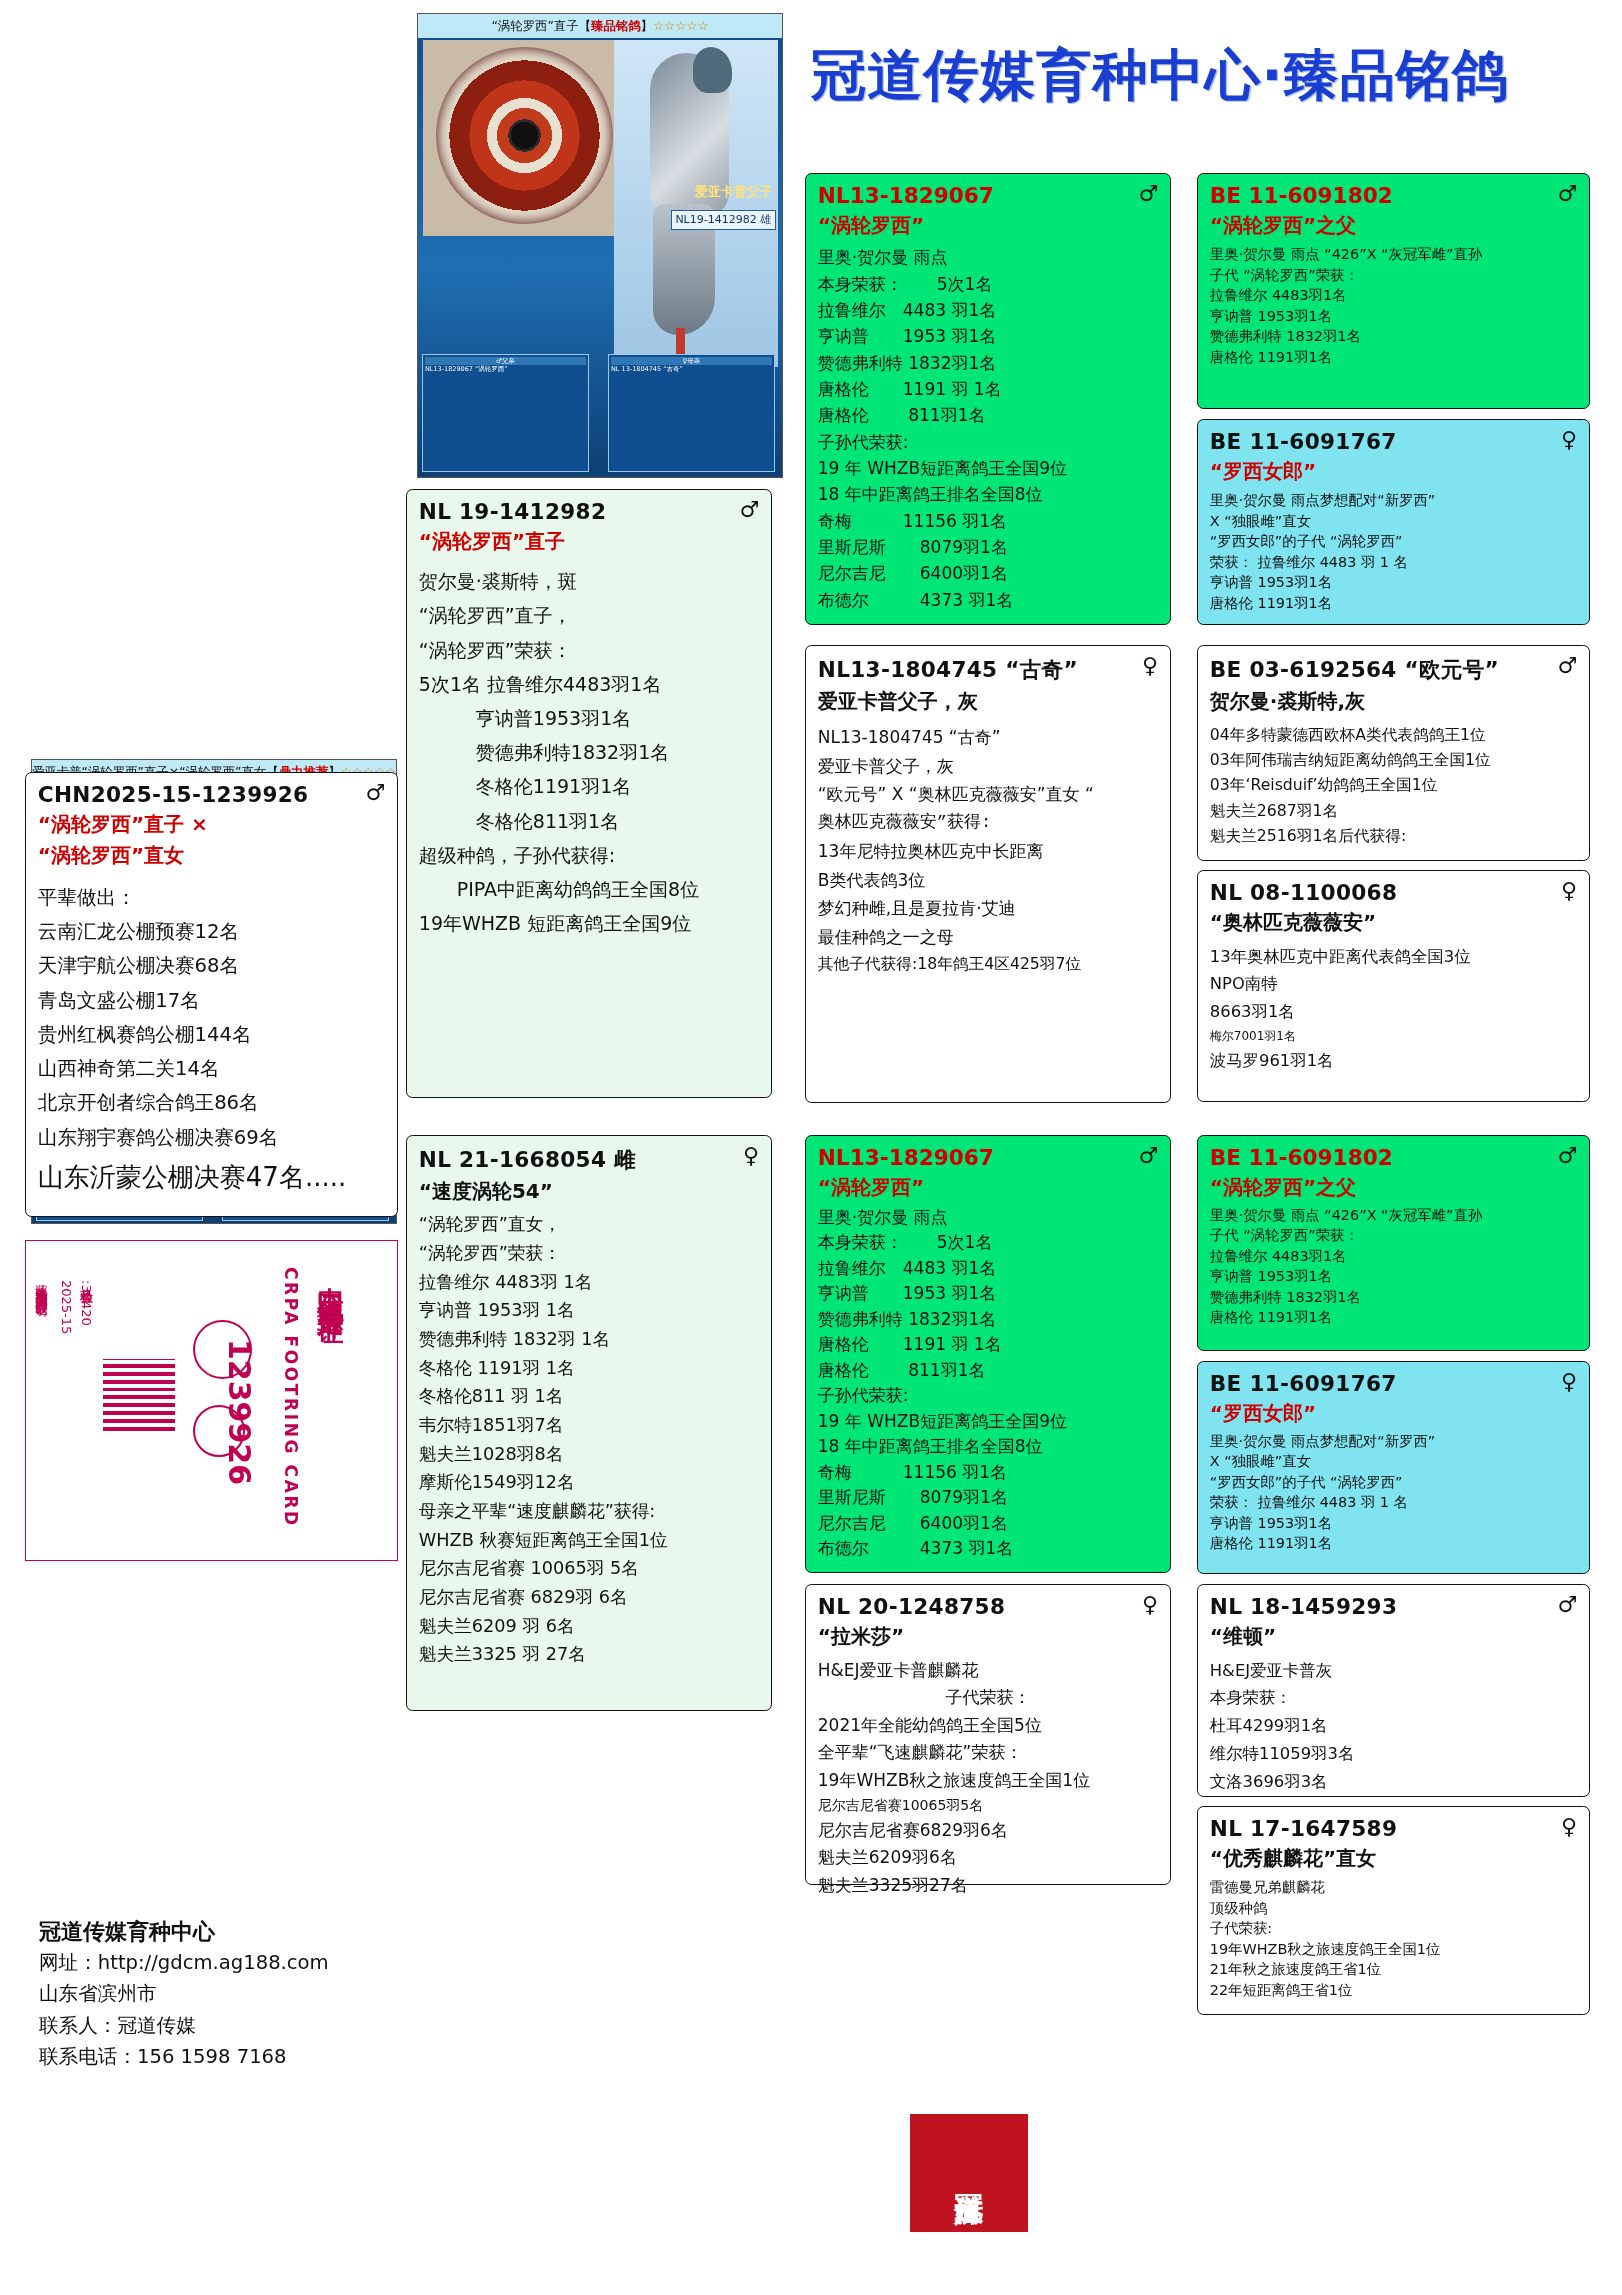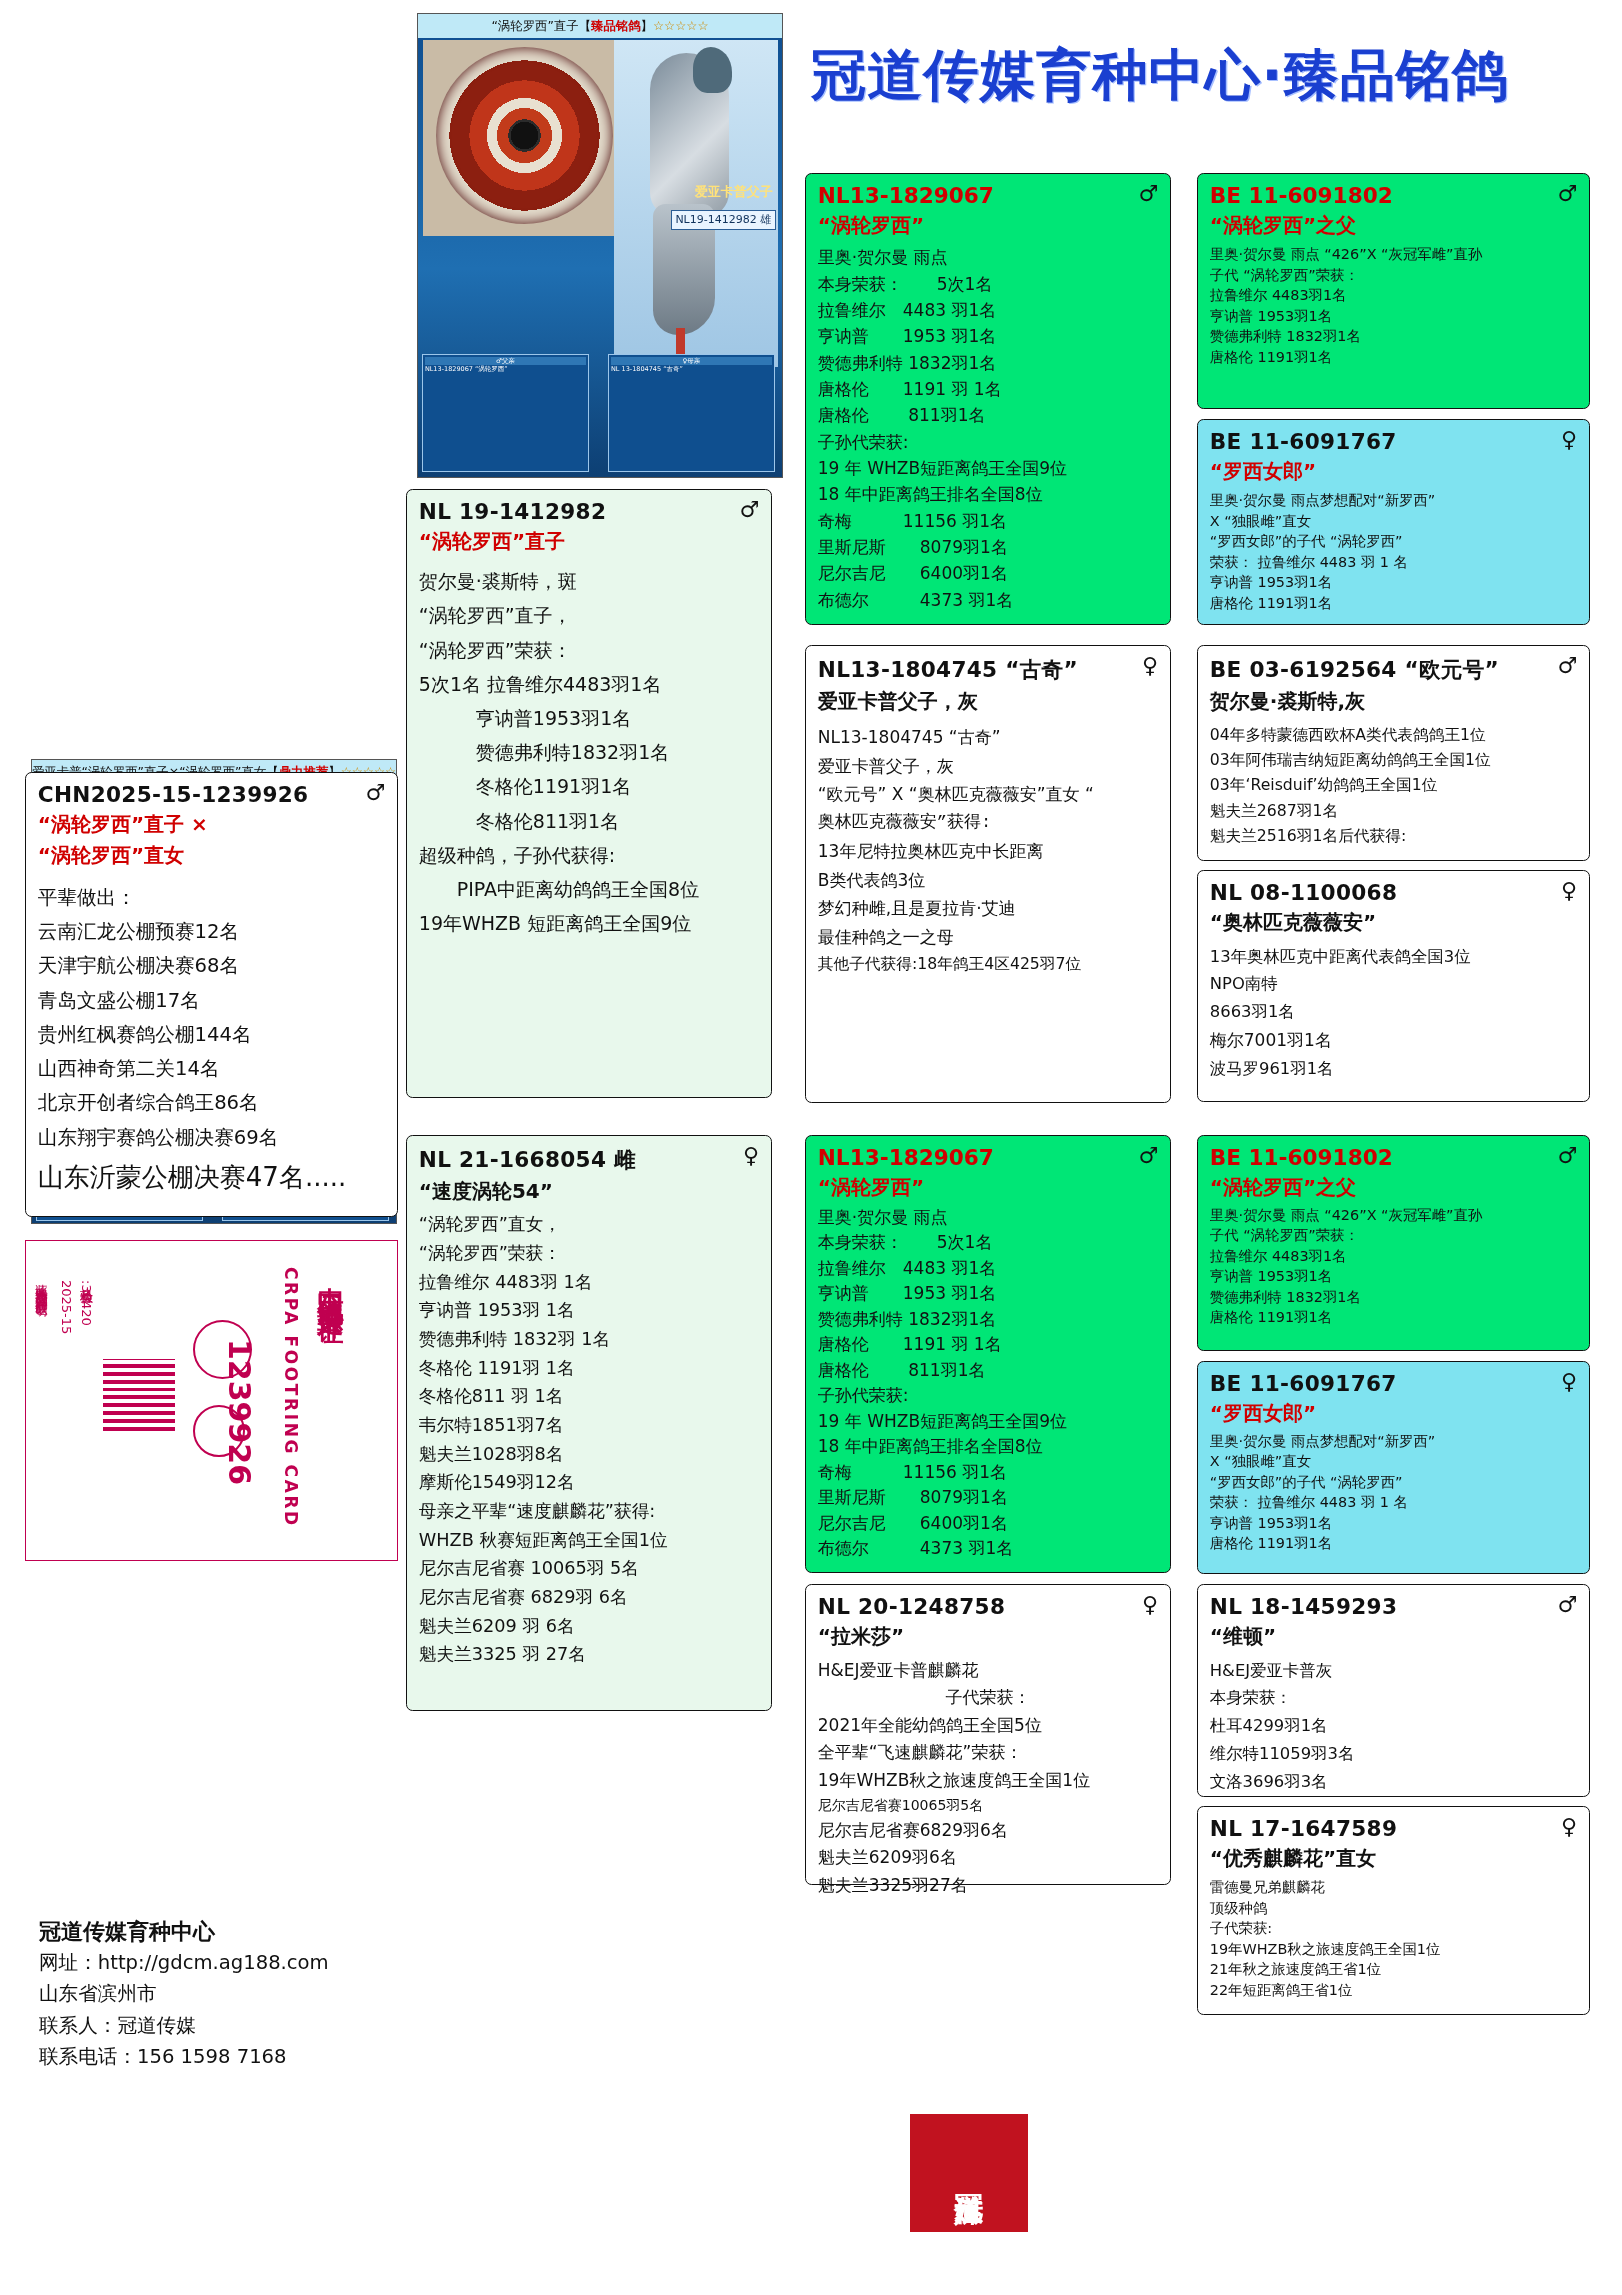--- a/index.html
+++ b/index.html
@@ -328,21 +328,21 @@
 
 <div class="abs card-white pad" style="left:1197px;top:870px;width:393px;height:232px;">
   <div><span class="sexf">♀</span>
     <span class="ttl">NL 08-1100068</span></div>
   <div class="clr"></div>
   <div class="sub-blk">“奥林匹克薇薇安”</div>
   <div style="margin-top:6.5px;">
     <div class="line" style="font-size:16.4px;line-height:1.7;">13年奥林匹克中距离代表鸽全国3位</div>
     <div class="line" style="font-size:16.4px;line-height:1.7;">NPO南特</div>
     <div class="line" style="font-size:16.4px;line-height:1.7;">8663羽1名</div>
-    <div class="line" style="font-size:17px;line-height:1.7;">梅尔7001羽1名</div>
+    <div class="line" style="font-size:12px;line-height:1.7;">梅尔7001羽1名</div>
     <div class="line" style="font-size:16.4px;line-height:1.7;">波马罗961羽1名</div>
   </div>
 </div>
 
 <div class="abs card-green pad" style="left:1197px;top:1135px;width:393px;height:216px;">
   <div><span class="sexm">♂</span>
     <span class="ttl-red">BE 11-6091802</span></div>
   <div class="clr"></div>
   <div class="sub">“涡轮罗西”之父</div>
   <div style="margin-top:3.9px;">

